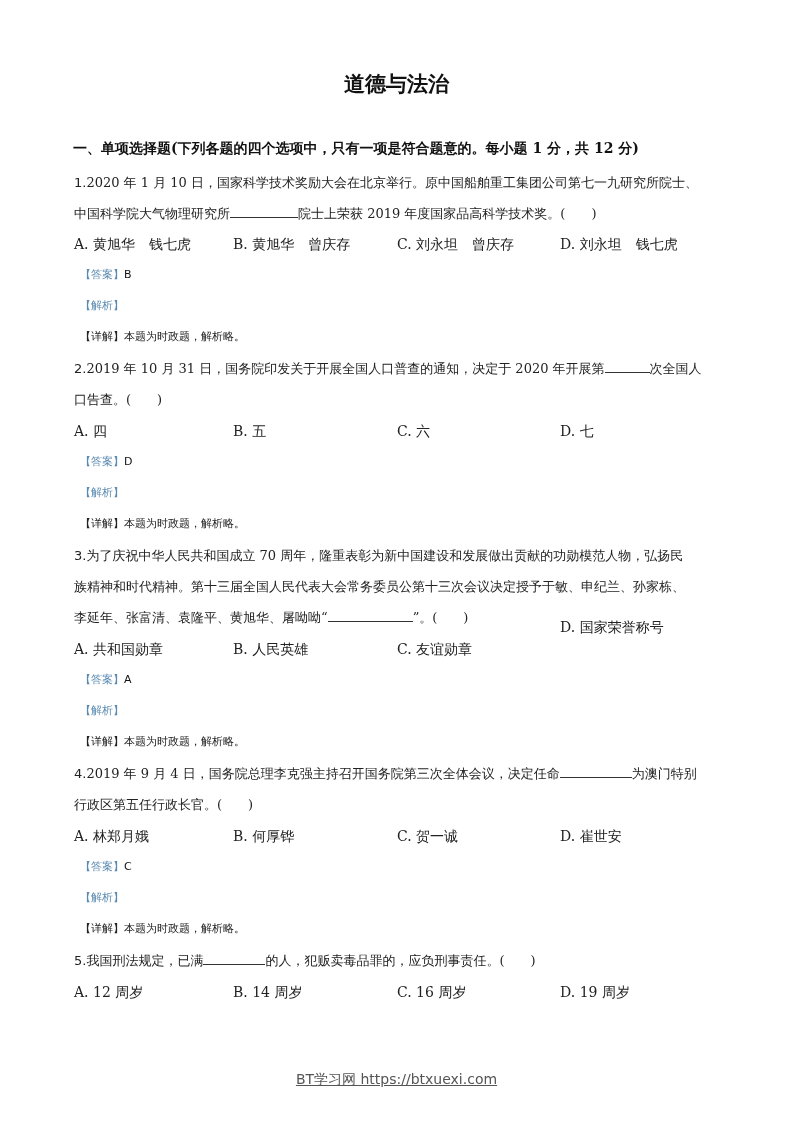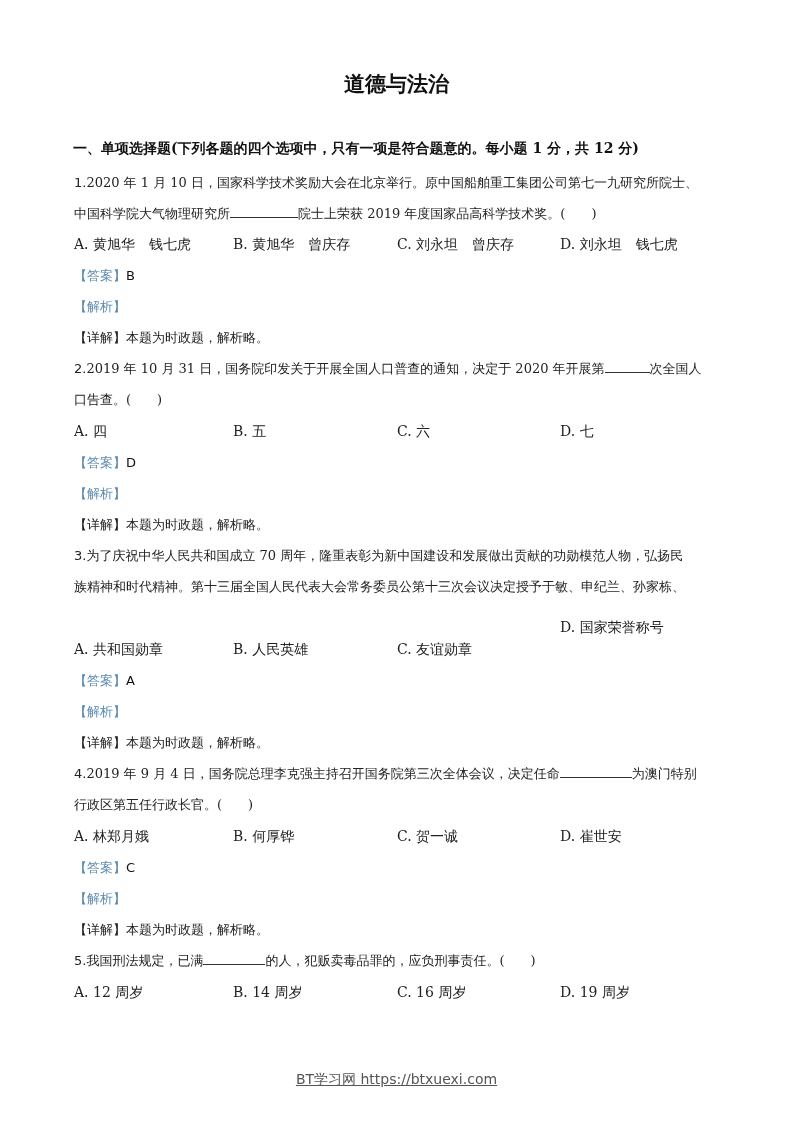--- a/index.html
+++ b/index.html
@@ -9,21 +9,21 @@
   .title { position: absolute; top: 70px; left: 0; width: 793px; text-align: center;
            font-size: 21px; font-weight: bold; color: #111; }
   .subtitle { position: absolute; top: 107px; left: 0; width: 793px; text-align: center;
               font-size: 15px; font-weight: bold; color: #111; }
   .subtitle .gap { display: inline-block; width: 22px; }
   .section { position: absolute; top: 140px; left: 73px; font-size: 14px; font-weight: bold; color: #111; white-space: nowrap; }
   .line { position: absolute; left: 74px; font-size: 13px; white-space: nowrap; color: #222; }
   .qnum { font-family: "DejaVu Sans", "Liberation Sans", sans-serif; }
   .blank { display: inline-block; border-bottom: 1px solid #333; height: 12px; vertical-align: baseline; }
   .opt { position: absolute; font-size: 14px; white-space: nowrap; color: #222; }
-  .tag { position: absolute; left: 74px; font-size: 13px; white-space: nowrap; }
+  .tag { position: absolute; left: 80px; font-size: 11px; white-space: nowrap; }
   .tag .lbl { color: #5a8ab0; }
   .tag .ans { color: #111; font-family: "DejaVu Sans", "Liberation Sans", sans-serif; }
   .detail .lbl { color: #222; }
   .footer { position: absolute; top: 1071px; left: 0; width: 793px; text-align: center;
             font-family: "DejaVu Sans", "Liberation Sans", sans-serif; font-size: 14px; color: #555; text-decoration: underline; }
 </style>
 </head>
 <body>
 
 <div class="page">
@@ -45,20 +45,21 @@
   <div class="opt" style="top:423px;left:74px">A.  四</div>
   <div class="opt" style="top:423px;left:233px">B.  五</div>
   <div class="opt" style="top:423px;left:397px">C.  六</div>
   <div class="opt" style="top:423px;left:560px">D.  七</div>
   <div class="tag" style="top:454px"><span class="lbl">【答案】</span><span class="ans">D</span></div>
   <div class="tag" style="top:485px"><span class="lbl">【解析】</span></div>
   <div class="tag detail" style="top:516px"><span class="lbl">【详解】</span><span>本题为时政题，解析略。</span></div>
 
   <div class="line" style="top:547px"><span class="qnum">3.</span><span>为了庆祝中华人民共和国成立 70 周年，隆重表彰为新中国建设和发展做出贡献的功勋模范人物，弘扬民</span></div>
   <div class="line" style="top:578px">族精神和时代精神。第十三届全国人民代表大会常务委员公第十三次会议决定授予于敏、申纪兰、孙家栋、</div>
+  <div class="line" style="top:609px"><span>李延年、张富清、袁隆平、黄旭华、屠呦呦“</span><span class="blank" style="width:85px"></span><span>”。(　　)</span></div>
   <div class="opt" style="top:641px;left:74px">A.  共和国勋章</div>
   <div class="opt" style="top:641px;left:233px">B.  人民英雄</div>
   <div class="opt" style="top:641px;left:397px">C.  友谊勋章</div>
   <div class="opt" style="top:619px;left:560px">D.  国家荣誉称号</div>
   <div class="tag" style="top:672px"><span class="lbl">【答案】</span><span class="ans">A</span></div>
   <div class="tag" style="top:703px"><span class="lbl">【解析】</span></div>
   <div class="tag detail" style="top:734px"><span class="lbl">【详解】</span><span>本题为时政题，解析略。</span></div>
 
   <div class="line" style="top:765px"><span class="qnum">4.</span><span>2019 年 9 月 4 日，国务院总理李克强主持召开国务院第三次全体会议，决定任命</span><span class="blank" style="width:72px"></span><span>为澳门特别</span></div>
   <div class="line" style="top:796px">行政区第五任行政长官。(　　)</div>

